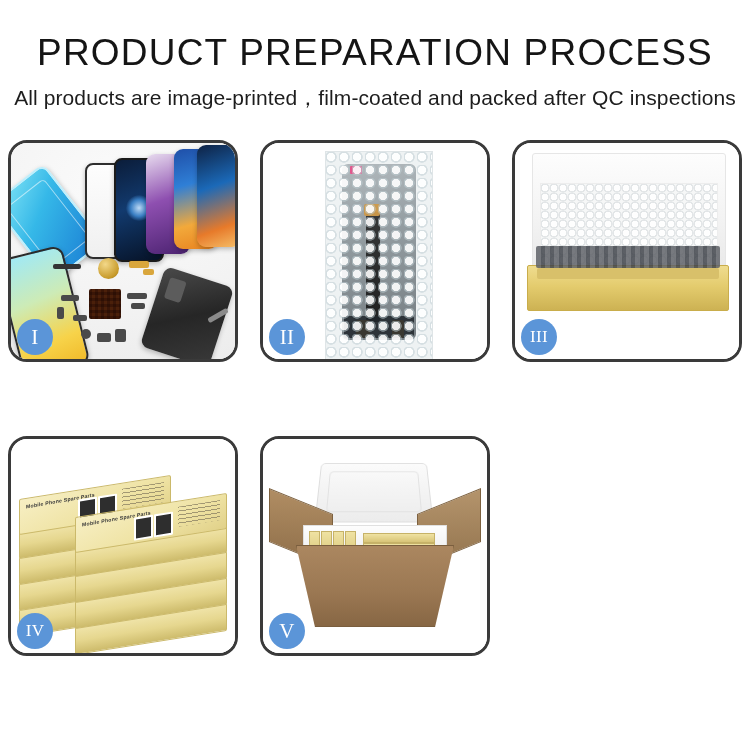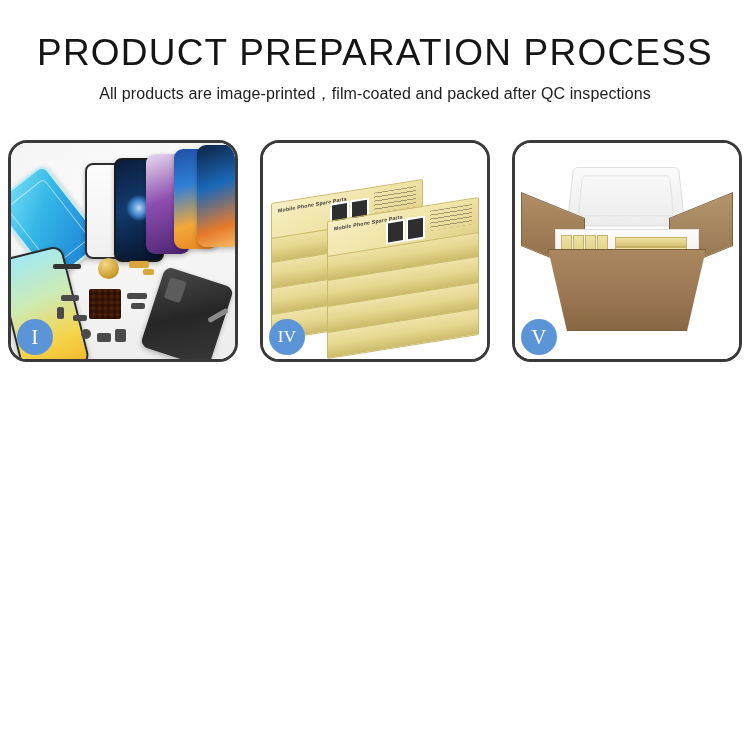--- a/index.html
+++ b/index.html
@@ -16,21 +16,21 @@
   .header{position:absolute;left:0;top:0;width:750px;text-align:center;}
   .title{
     font-family:"Liberation Sans", sans-serif;
     font-size:37px;letter-spacing:1.2px;
     color:#151515;font-weight:400;
     margin:0;padding-top:34px;line-height:1.05;
     white-space:nowrap;
   }
   .subtitle{
     font-family:"Liberation Sans", sans-serif;
-    font-size:16px;color:#1d1d1d;font-weight:400;
+    font-size:21px;color:#1d1d1d;font-weight:400;
     margin:0;padding-top:11px;letter-spacing:.1px;white-space:nowrap;
   }
 
   
   .grid{
     position:absolute;left:8px;top:140px;
     width:734px;height:540px;
     display:grid;
     grid-template-columns:repeat(3,230px);
     grid-template-rows:222px 220px;
@@ -291,21 +291,48 @@
         <div class="prt" style="left:120px;top:160px;width:14px;height:6px;"></div>
         <div class="prt" style="left:70px;top:186px;width:10px;height:10px;border-radius:50%;"></div>
         <div class="prt" style="left:86px;top:190px;width:14px;height:9px;"></div>
         <div class="prt" style="left:104px;top:186px;width:11px;height:13px;"></div>
         <div class="prt" style="left:32px;top:188px;width:9px;height:16px;background:#8fd8ea;"></div>
         <div class="bar" style="left:196px;top:170px;width:22px;height:5px;background:#8a8a8a;transform:rotate(-30deg);"></div>
       </div>
       <div class="badge">I</div>
     </div>
 
-
+    <div class="panel">
+      <div class="stage">
+        <div class="p2bg"></div>
+        <div class="bag">
+          <div class="scr"></div>
+          <div class="flexcable"></div>
+          <div class="conn" style="left:38px;top:52px;width:16px;height:12px;"></div>
+          <div class="conn" style="left:30px;top:168px;width:14px;height:18px;"></div>
+          <div class="conn" style="left:66px;top:168px;width:12px;height:18px;"></div>
+          <div class="prt" style="left:18px;top:164px;width:70px;height:22px;background:#20262b;opacity:.85;border-radius:2px;"></div>
+          <div class="pinkchip"></div>
+          <div class="bubbles"></div>
+        </div>
+      </div>
+      <div class="badge">II</div>
+    </div>
+
+    <div class="panel">
+      <div class="stage">
+        <div class="p3bg"></div>
+        <div class="lidback"></div>
+        <div class="foam"></div>
+        <div class="boxtray">
+          <div class="trayinner"></div>
+        </div>
+      </div>
+      <div class="badge sm">III</div>
+    </div>
 
     <div class="panel">
       <div class="stage">
         <div class="p4bg"></div>
         <div class="stackwrap">
           <div class="sbox" style="left:0px;top:140px;"></div>
           <div class="sbox" style="left:0px;top:114px;"></div>
           <div class="sbox" style="left:0px;top:88px;"></div>
           <div class="sbox" style="left:0px;top:62px;"></div>
           <div class="sbox top" style="left:0px;top:30px;">

